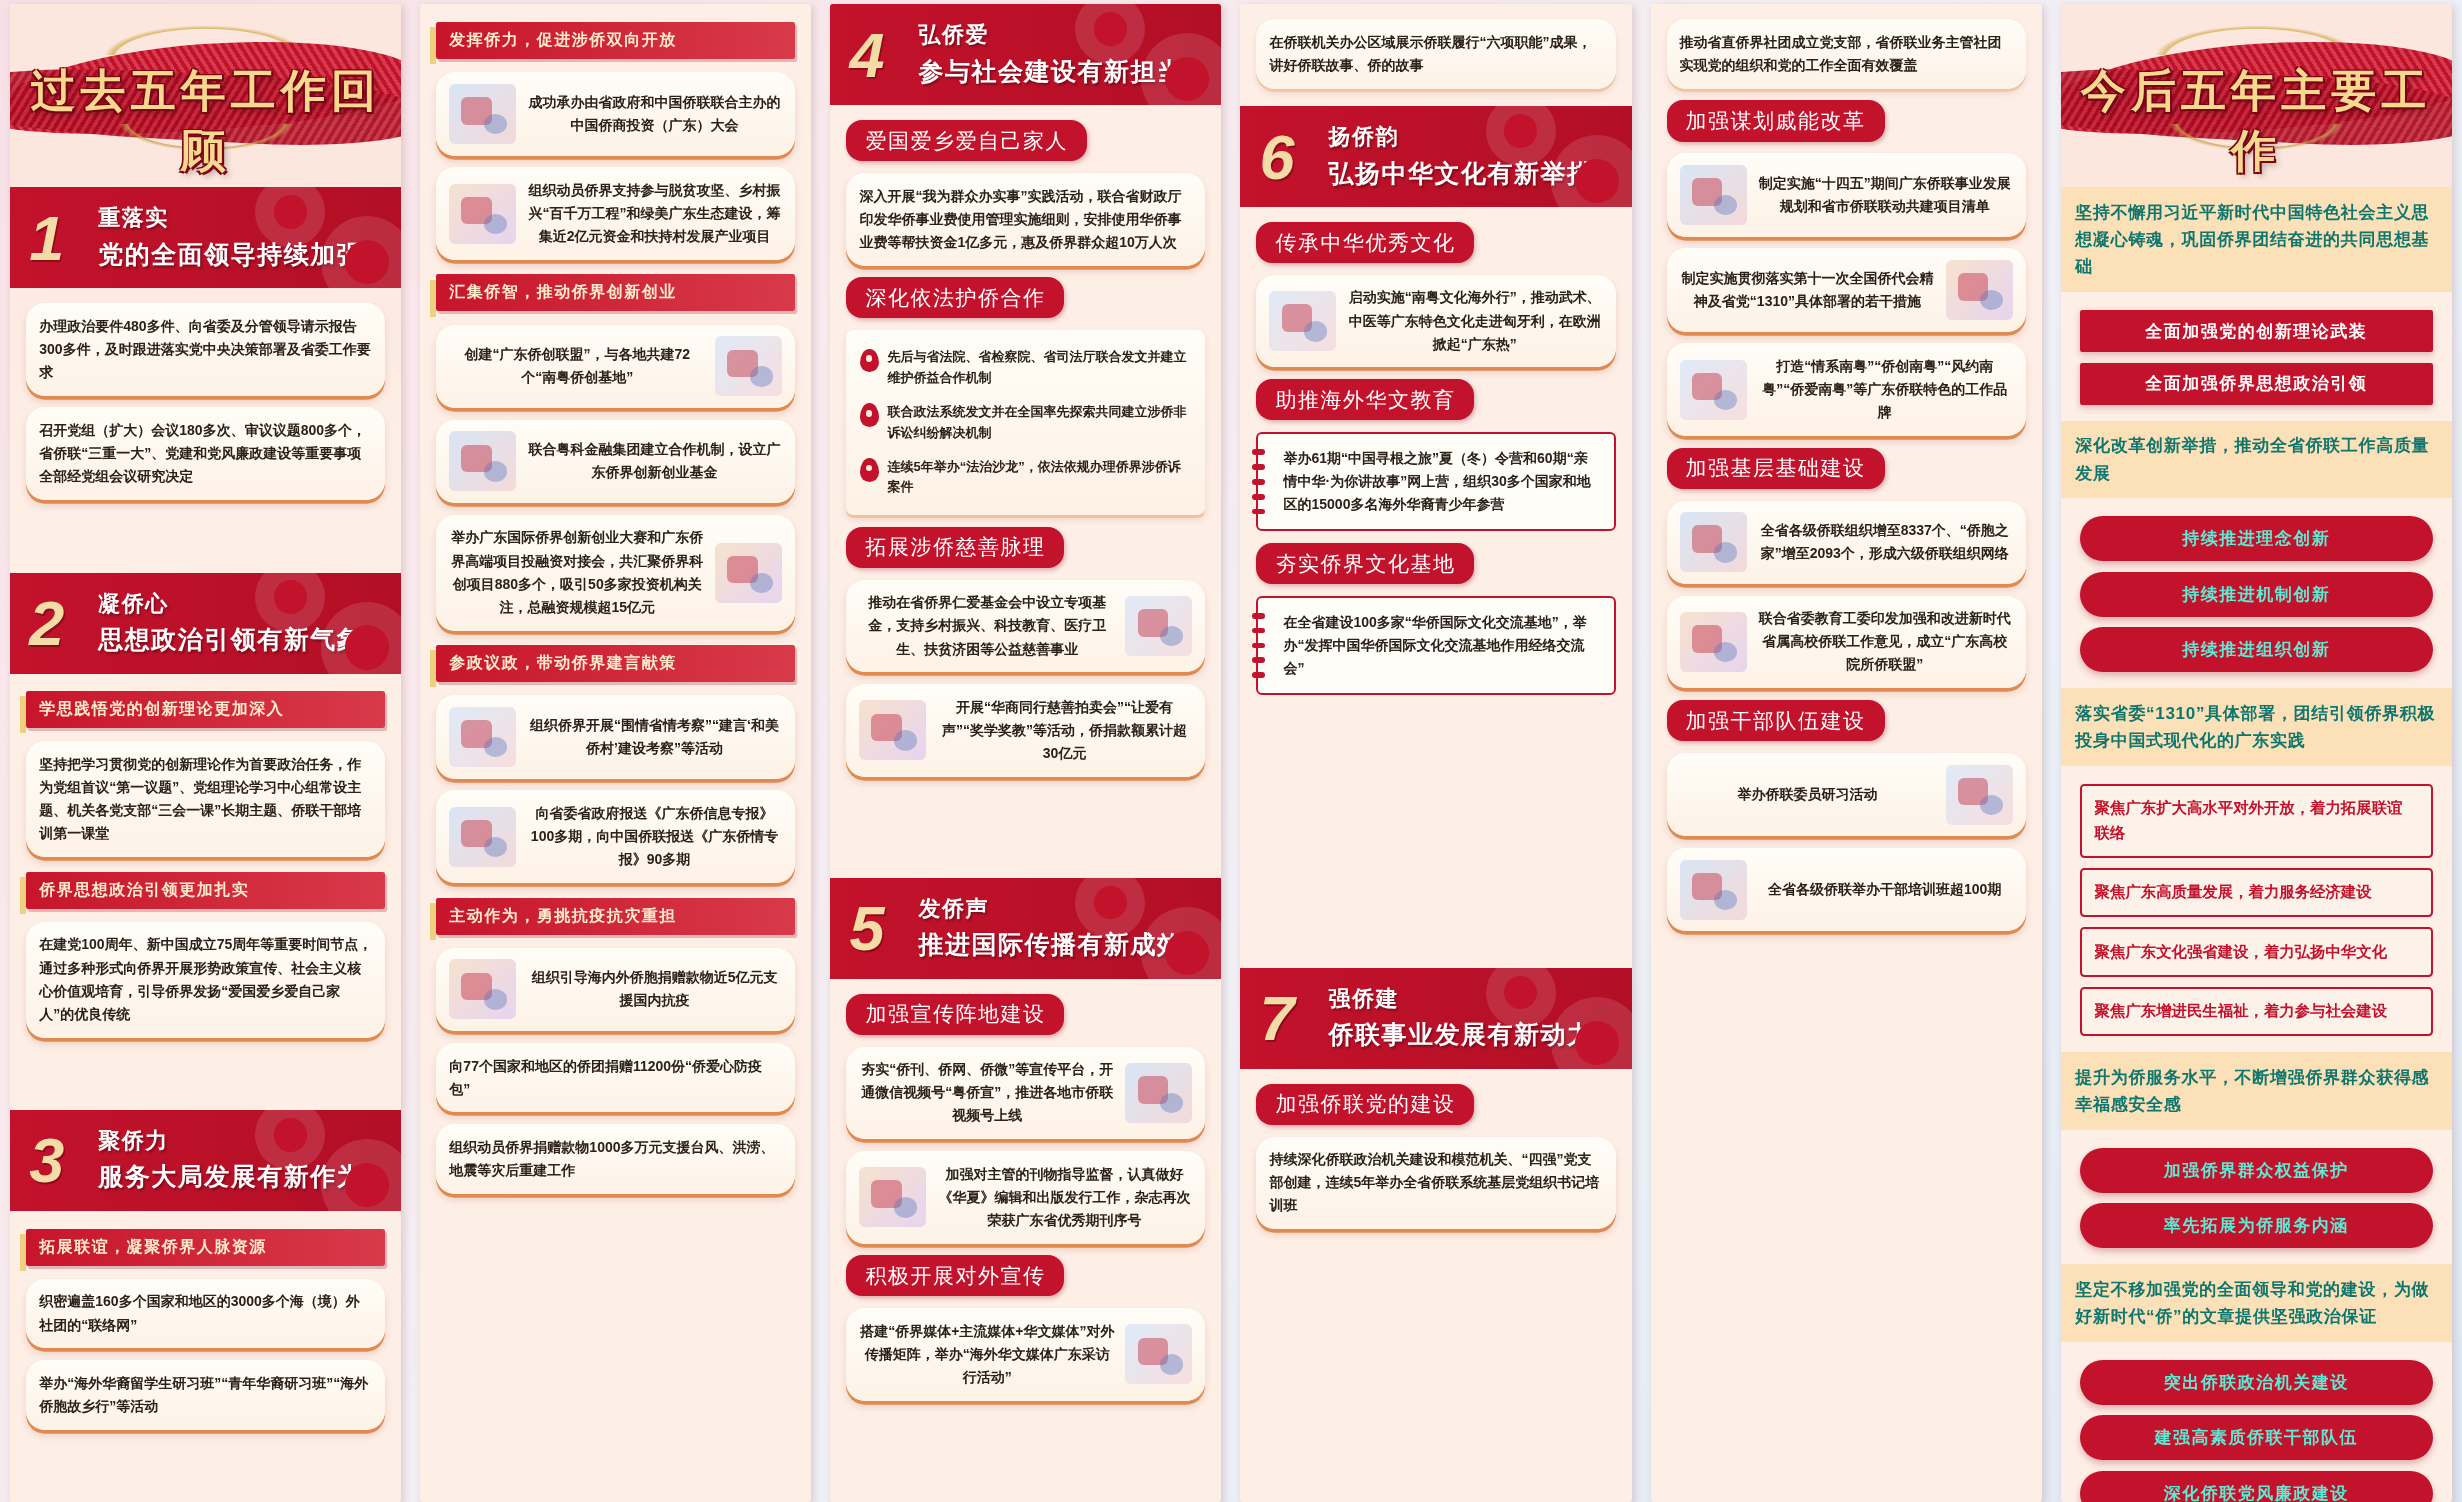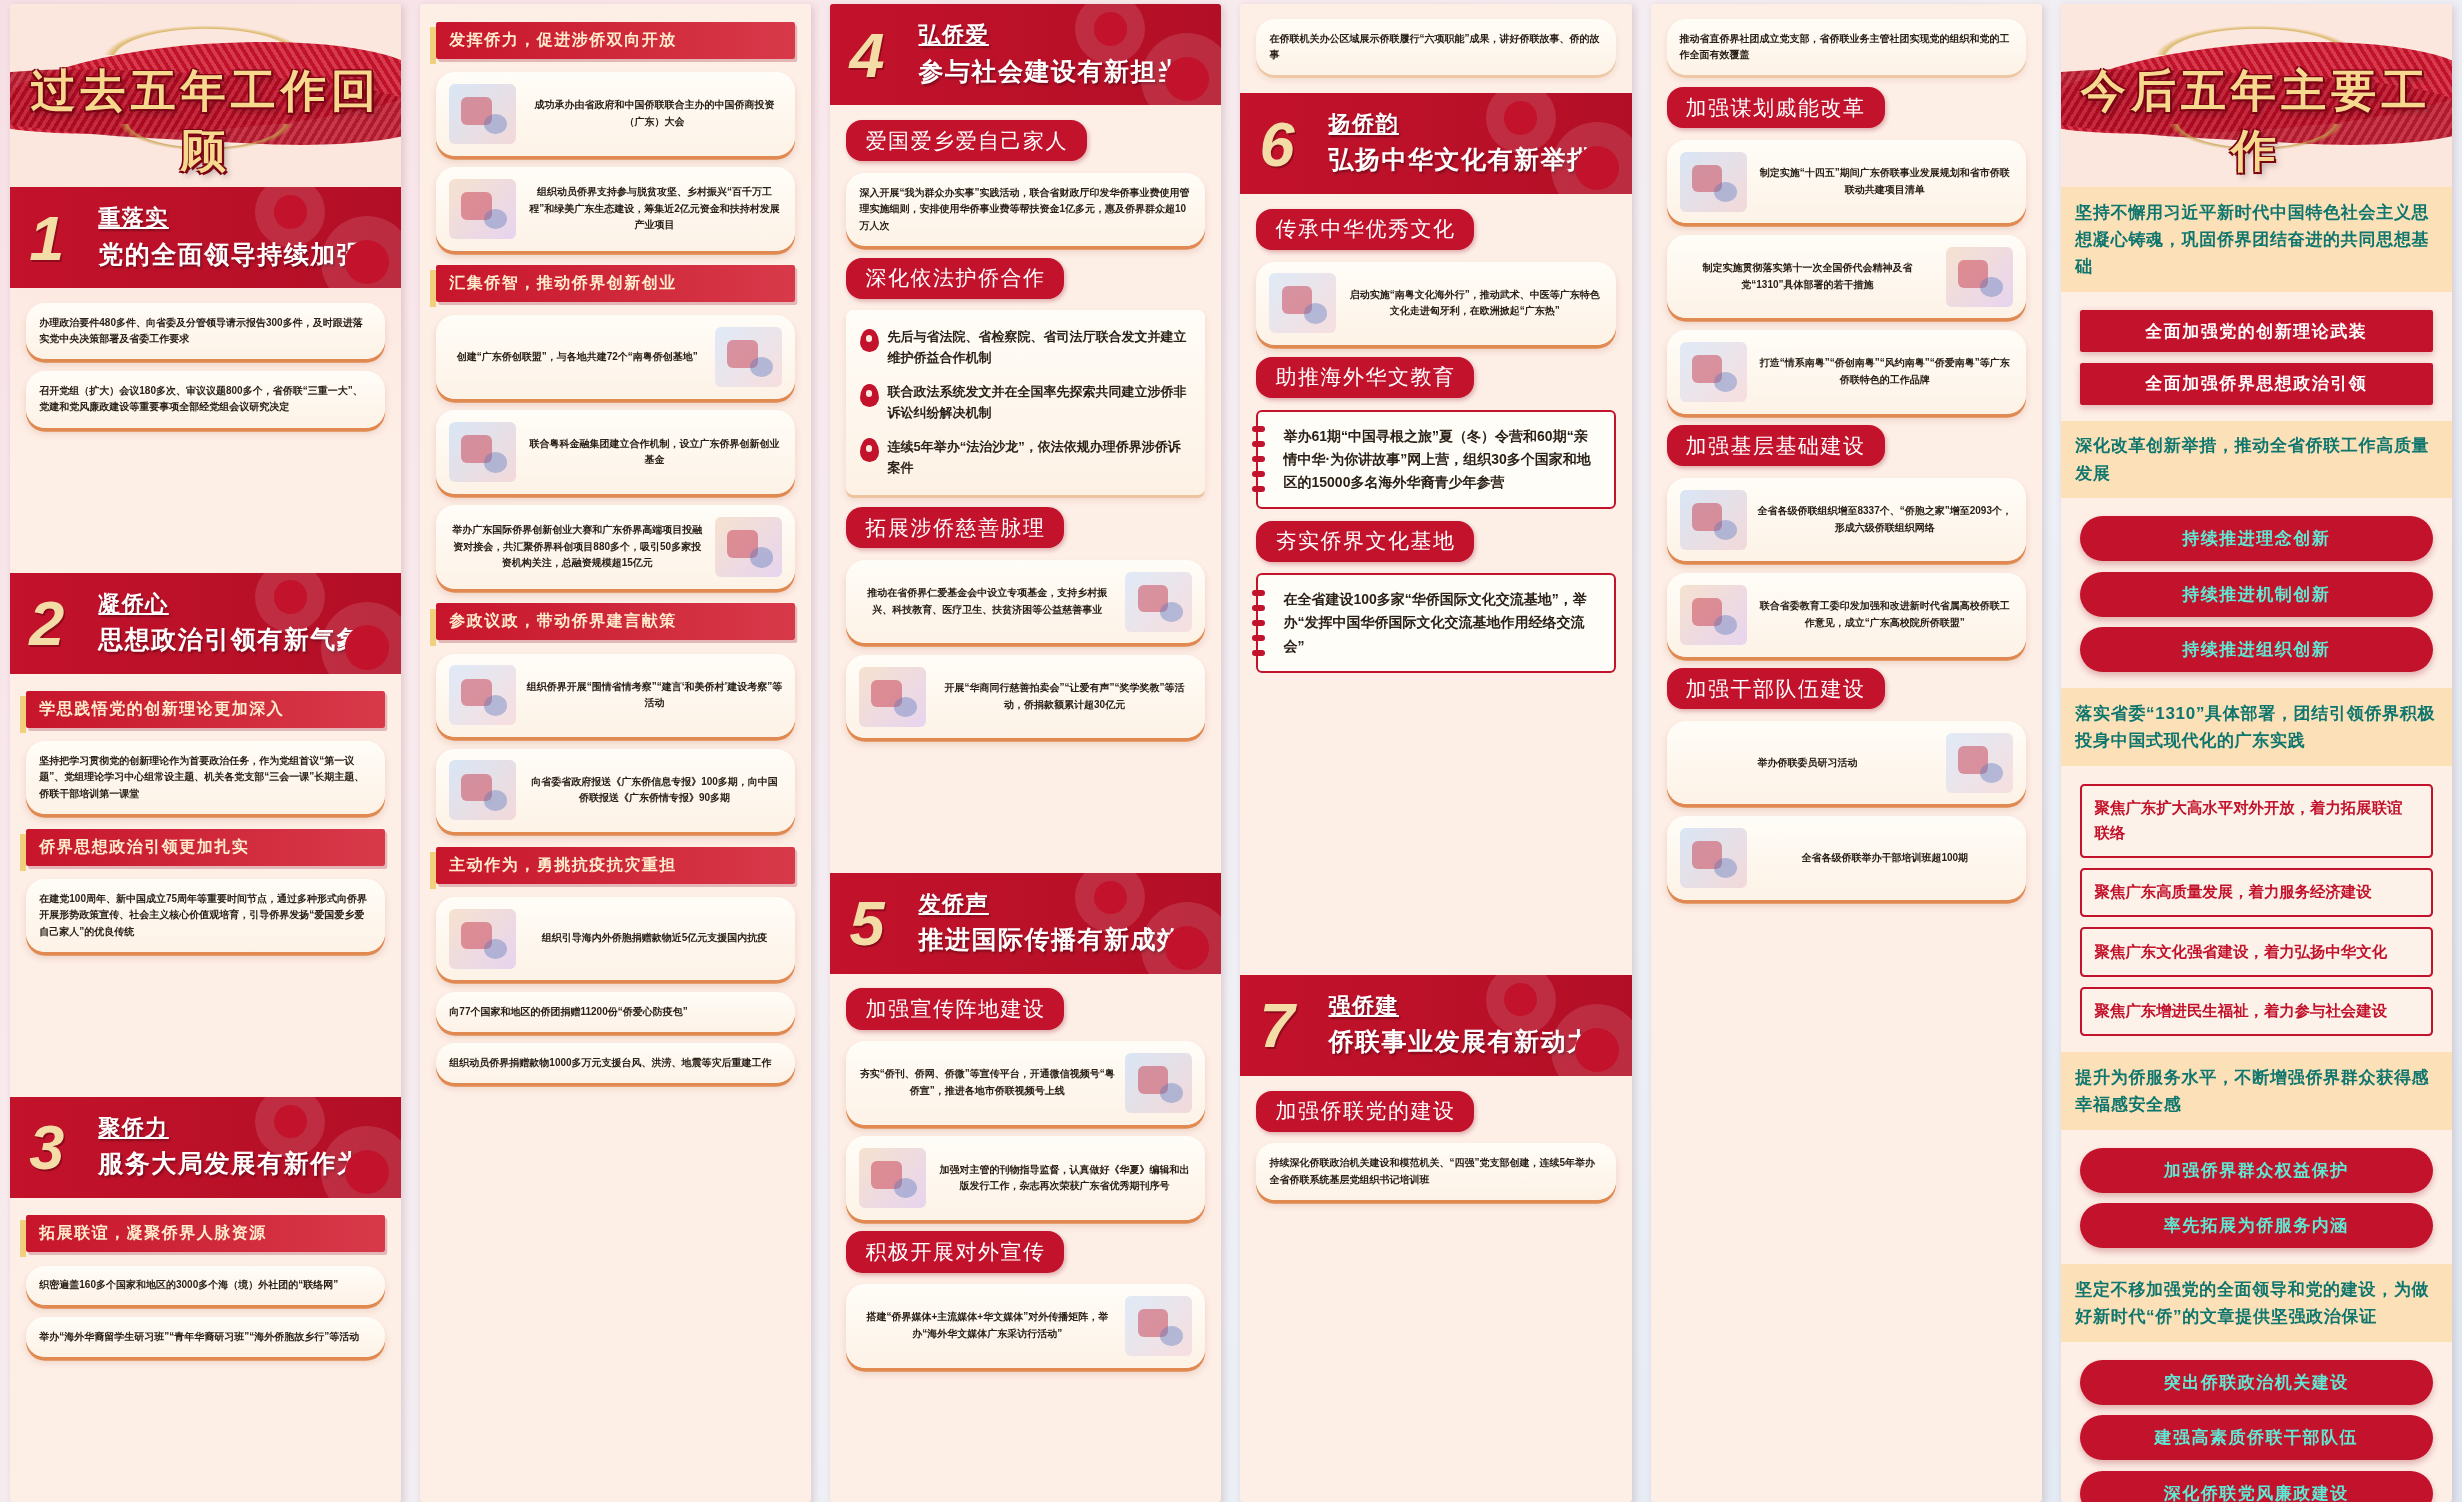--- a/index.html
+++ b/index.html
@@ -47,33 +47,33 @@
   
   .sec-head{
     position:relative;background:linear-gradient(90deg,#c3122b,#b20f26);
     color:#fff;padding:16px 19px 17.6px 88px;overflow:hidden;flex:none;
   }
   .sec-head .num{
     position:absolute;left:19px;top:50%;transform:translateY(-50%);
     font-size:63px;line-height:.8;font-weight:bold;font-style:italic;
     color:#f3dca6;text-shadow:1.5px 2.2px 0 #8e0a1d;
   }
-  .sec-head .l1{font-size:22px;font-weight:bold;letter-spacing:1.5px;text-shadow:1.5px 1.5px 2.2px rgba(0,0,0,.35);text-decoration:underline;}
+  .sec-head .l1{font-size:22px;font-weight:bold;letter-spacing:1.5px;text-shadow:1.5px 1.5px 2.2px rgba(0,0,0,.35);}
   .sec-head .l2{font-size:25px;font-weight:bold;letter-spacing:1.5px;margin-top:4.4px;text-shadow:1.5px 1.5px 2.2px rgba(0,0,0,.35);}
   .gear{position:absolute;border-radius:50%;background:rgba(255,255,255,.12);}
   .gear.g1{width:70px;height:70px;right:76px;top:-10.3px;}
   .gear.g2{width:92px;height:92px;right:-11.7px;top:29px;}
   .gear::after{content:"";position:absolute;inset:26%;border-radius:50%;background:#c3122b;}
   
   .body{padding:14.7px 16px 17.6px;flex:1 1 auto;display:flex;flex-direction:column;gap:11.7px;}
   .card{
     background:linear-gradient(#fffdf8,#fdf2e6);
     border-radius:19px;padding:11.7px 13px;
     box-shadow:0 3.7px 0 #e08a52, 0 5.1px 7.3px rgba(160,80,40,.18);
-    font-size:10px;line-height:1.65;color:#2b2118;font-weight:bold;
+    font-size:14px;line-height:1.65;color:#2b2118;font-weight:bold;
   }
   .card.plain{box-shadow:0 2.9px 0 #eec8a6,0 4.4px 6.6px rgba(160,80,40,.12);}
   
   .subbar{
     position:relative;background:linear-gradient(90deg,#c7152c,#d83a4a);
     color:#ffeccb;font-weight:bold;font-size:16px;letter-spacing:1.5px;
     padding:8px 13px;border-radius:2.2px;margin:2.9px 0 1.5px;
     box-shadow:2.2px 2.9px 0 rgba(150,20,35,.25);
   }
   .subbar::before{content:"";position:absolute;left:-6.6px;top:5.1px;bottom:-5.1px;width:6.6px;background:#f0cf7d;}

